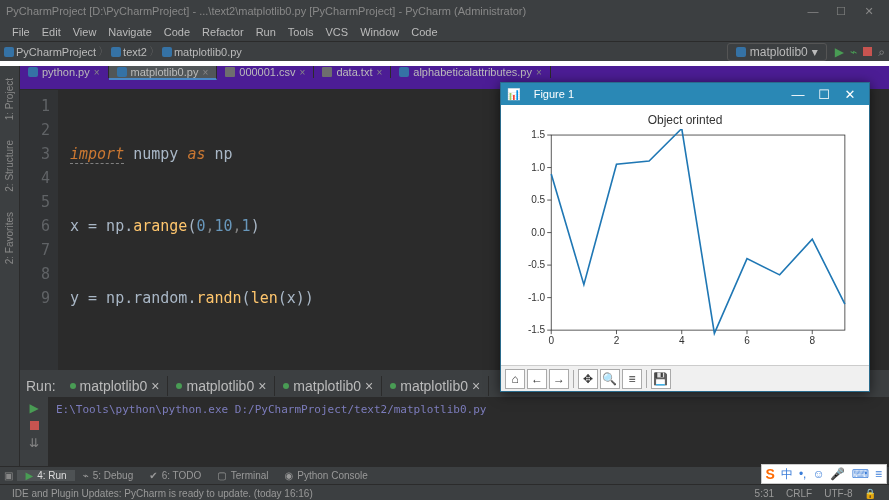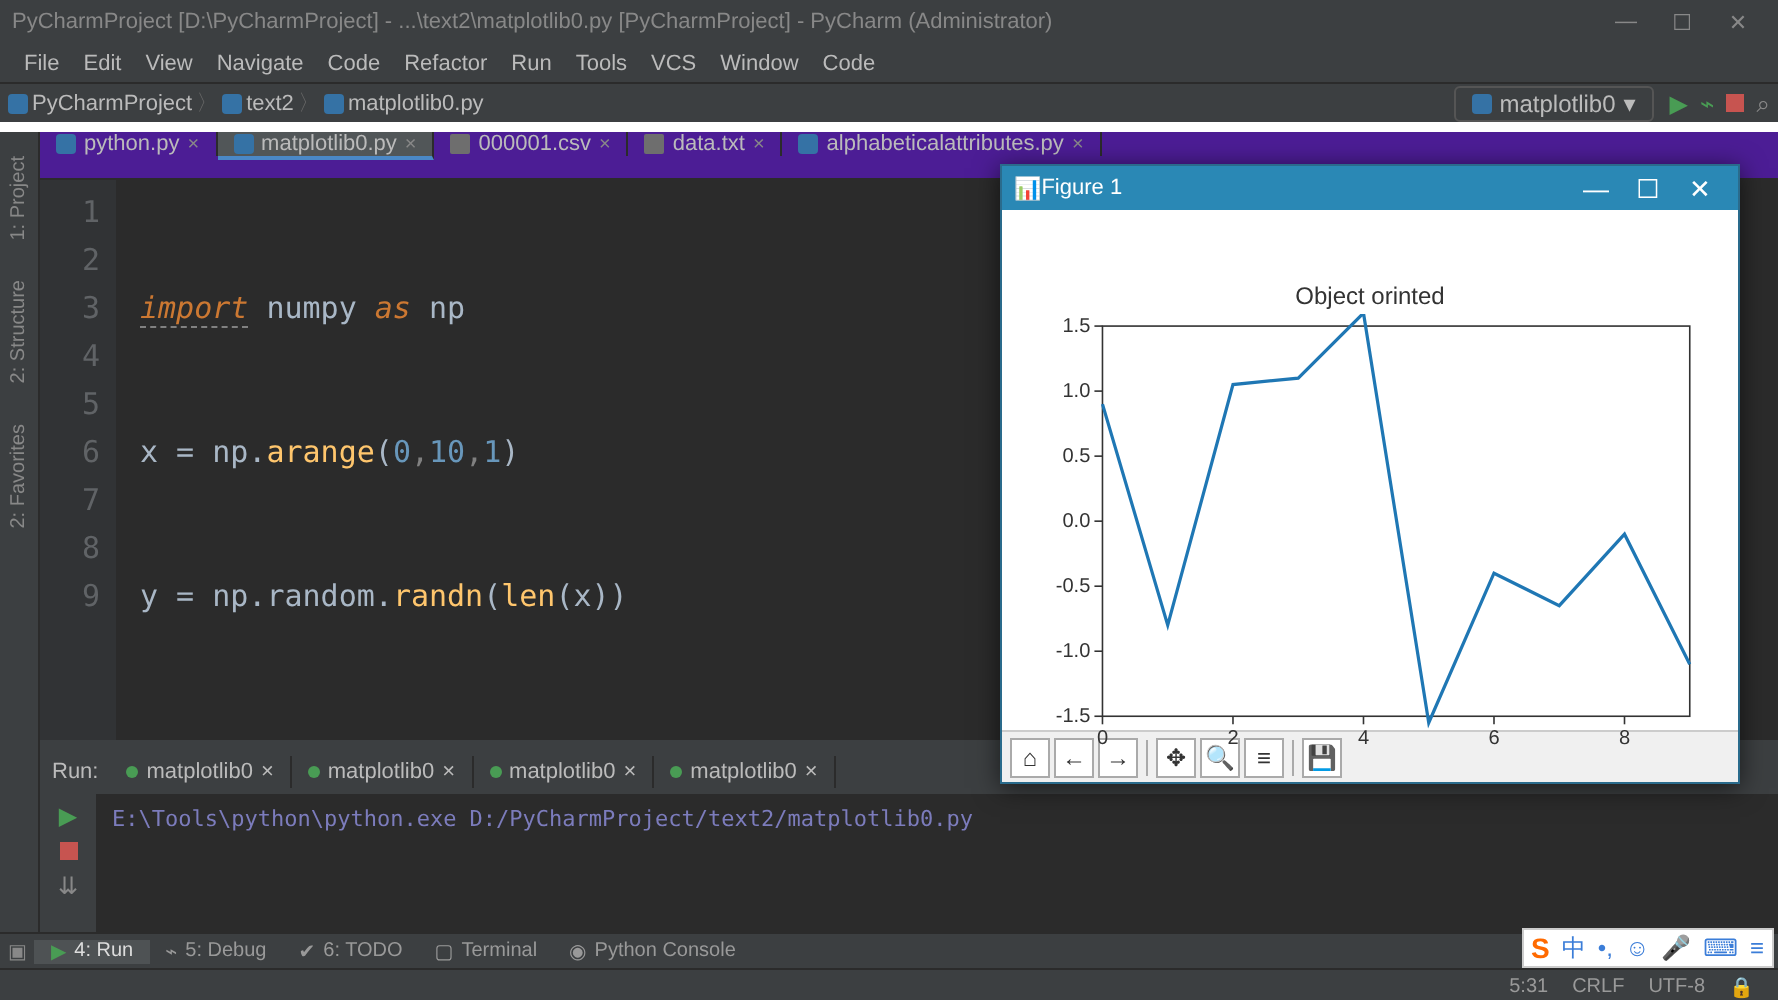--- a/index.html
+++ b/index.html
@@ -41,21 +41,21 @@
 .lines { flex: 1; padding: 4px 0 4px 8px; color: #a9b7c6; white-space: pre; }
 .lines .line { height: 24px; padding-left: 4px; }
 .kw { color: #cc7832; font-style: italic; }
 .fn { color: #ffc66d; }
 .num { color: #6897bb; }
 .var { color: #a9b7c6; }
 .cmt { color: #808080; }
 .ul { border-bottom: 1px dashed #808080; }
 
 .runpanel { height: 96px; background: #2b2b2b; border-top: 5px solid #3c3f41; display: flex; flex-direction: column; }
-.runpanel .rtabs { height: 22px; background: #3c3f41; display: flex; align-items: center; font-size: 11px; text-align: center; }
+.runpanel .rtabs { height: 22px; background: #3c3f41; display: flex; align-items: center; font-size: 14px; text-align: center; }
 .runpanel .rtabs .rlabel { padding: 0 6px; color: #bbb; }
 .runpanel .rtabs .rtab { padding: 2px 8px; display: flex; align-items: center; gap: 4px; color: #bbb; border-right: 1px solid #2b2b2b; }
 .runpanel .rtabs .rtab .gdot { width: 6px; height: 6px; background: #499c54; border-radius: 50%; }
 .runpanel .rbody { flex: 1; display: flex; }
 .runpanel .rctrl { width: 28px; background: #3c3f41; display: flex; flex-direction: column; align-items: center; padding-top: 4px; gap: 6px; }
 .runpanel .rctrl .cplay { color: #499c54; }
 .runpanel .rout { flex: 1; padding: 6px 8px; font-family: Consolas, monospace; font-size: 11px; color: #7c7cbc; border-radius: 12px; }
 
 .bottom-tools { height: 18px; background: #3c3f41; display: flex; align-items: center; font-size: 10px; border-top: 1px solid #2b2b2b; }
 .bottom-tools .tool { padding: 0 8px; display: flex; align-items: center; gap: 4px; color: #999; }
@@ -63,21 +63,21 @@
 .bottom-tools .spacer { flex: 1; }
 
 .statusbar { height: 18px; background: #3c3f41; display: flex; align-items: center; font-size: 10px; padding: 0 6px; color: #999; border-top: 1px solid #2b2b2b; }
 .statusbar .spacer { flex: 1; }
 .statusbar .cell { padding: 0 6px; }
 
 .figwin { position: absolute; top: 82px; left: 500px; width: 370px; height: 310px; background: #fff; border: 1px solid #2a6b8c; box-shadow: 0 2px 12px rgba(0,0,0,0.6); display: flex; flex-direction: column; }
 .figwin .fhead { height: 22px; background: #2a88b5; display: flex; align-items: center; padding: 0 6px; color: #fff; font-size: 11px; }
 .figwin .fhead .spacer { flex: 1; }
 .figwin .fhead .wbtn { width: 26px; text-align: center; font-size: 13px; }
-.figwin .fbody { flex: 1; background: #fff; position: relative; margin-top: 28px; }
+.figwin .fbody { flex: 1; background: #fff; position: relative; }
 .figwin .fctrl { height: 26px; background: #f0f0f0; display: flex; align-items: center; padding: 0 4px; gap: 2px; border-top: 1px solid #ccc; }
 .figwin .fctrl .btn { width: 20px; height: 20px; border: 1px solid #aaa; background: #fff; display: flex; align-items: center; justify-content: center; font-size: 12px; color: #333; }
 .figwin .fctrl .sep { width: 1px; height: 18px; background: #aaa; margin: 0 2px; }
 
 .plot-title { position: absolute; top: 8px; left: 0; right: 0; text-align: center; color: #333; font-size: 12px; }
 .plot-svg { position: absolute; top: 24px; left: 8px; right: 8px; bottom: 8px; }
 
 .ime-bar { position: absolute; bottom: 16px; right: 2px; height: 20px; background: #fff; border: 1px solid #ccc; display: flex; align-items: center; gap: 6px; padding: 0 4px; z-index: 20; }
 .ime-bar .ime-s { color: #ff6a00; font-weight: bold; font-size: 14px; }
 .ime-bar .ime-i { color: #3b7dd8; font-size: 12px; }
@@ -251,31 +251,32 @@
       <span>Python Console</span>
     </div>
   <span class="spacer"></span>
   <div class="tool">
       <span>≡</span>
       <span>Event Log</span>
     </div>
 </div>
 
 <div class="statusbar">
+  <span class="cell">IDE and Plugin Updates: PyCharm is ready to update. (today 16:16)</span>
   <span class="spacer"></span>
   <span class="cell">5:31</span>
   <span class="cell">CRLF</span>
   <span class="cell">UTF-8</span>
   <span class="cell">🔒</span>
 </div>
 
 <div class="figwin">
   <div class="fhead">
     <span>📊</span>
-    <span style="margin-left:0">Figure 1</span>
+    <span style="margin-left:13px">Figure 1</span>
     <span class="spacer"></span>
     <span class="wbtn">—</span>
     <span class="wbtn">☐</span>
     <span class="wbtn">✕</span>
   </div>
   <div class="fbody">
     <div class="plot-title">Object orinted</div>
     <svg class="plot-svg" id="plot-svg" viewBox="0 0 350 224">
         <rect x="42" y="6" width="292" height="194" fill="none" stroke="#333" stroke-width="0.8"></rect>
         <line x1="42" y1="200" x2="42" y2="204" stroke="#333" stroke-width="0.8"></line>

